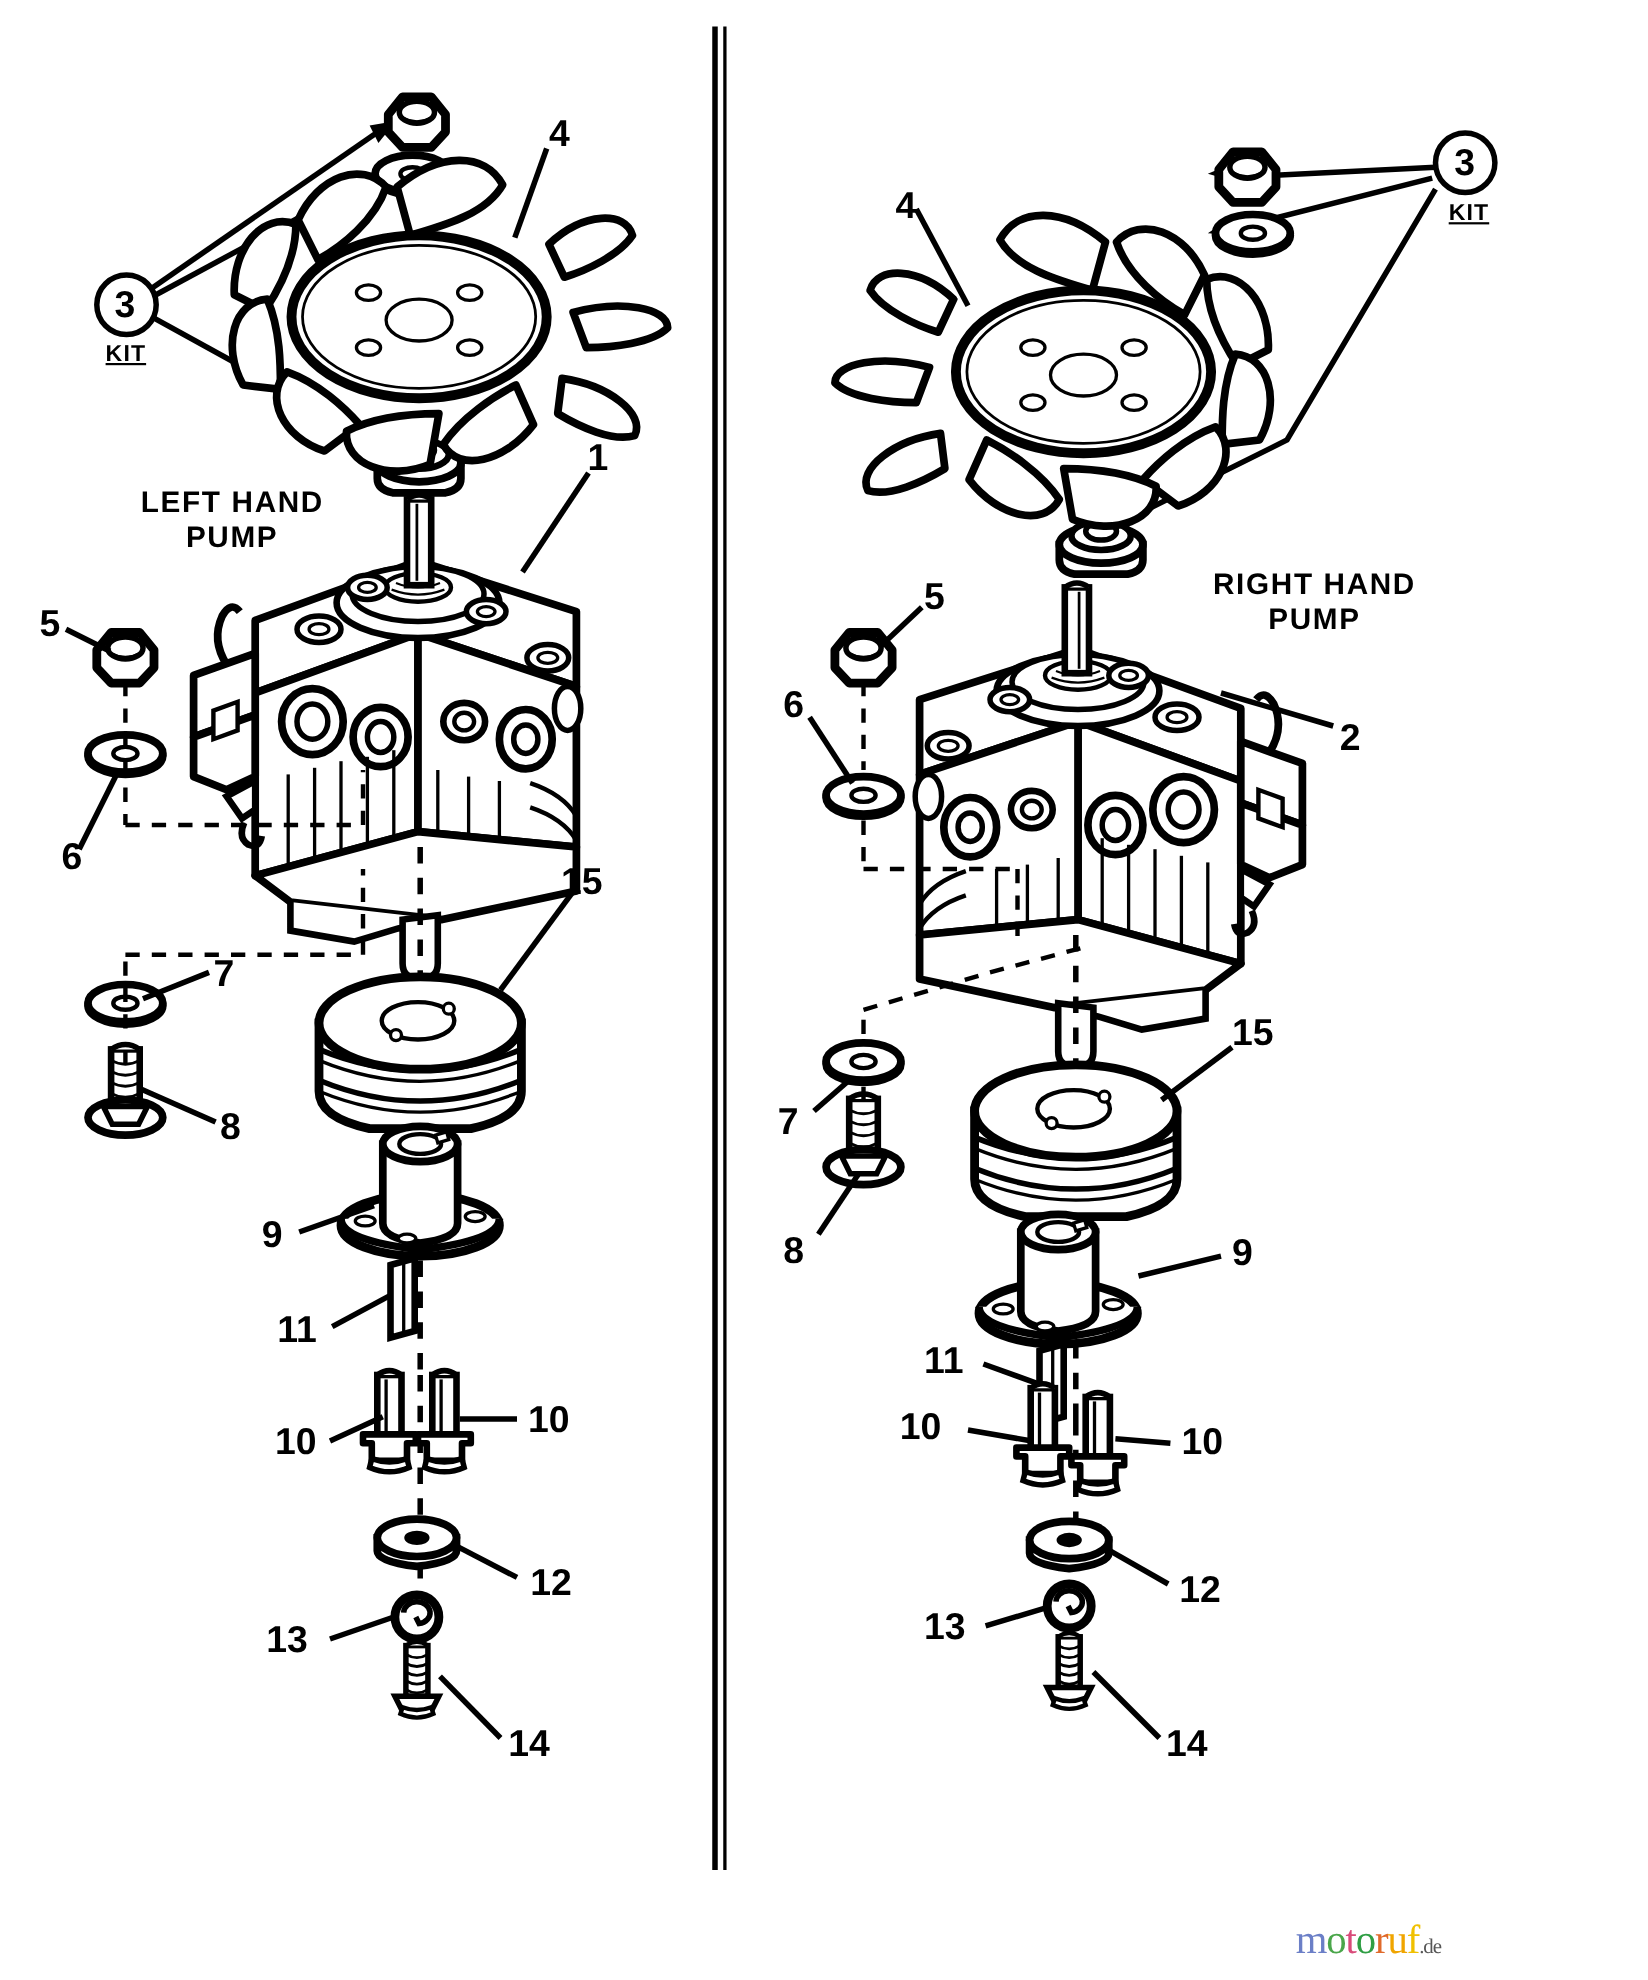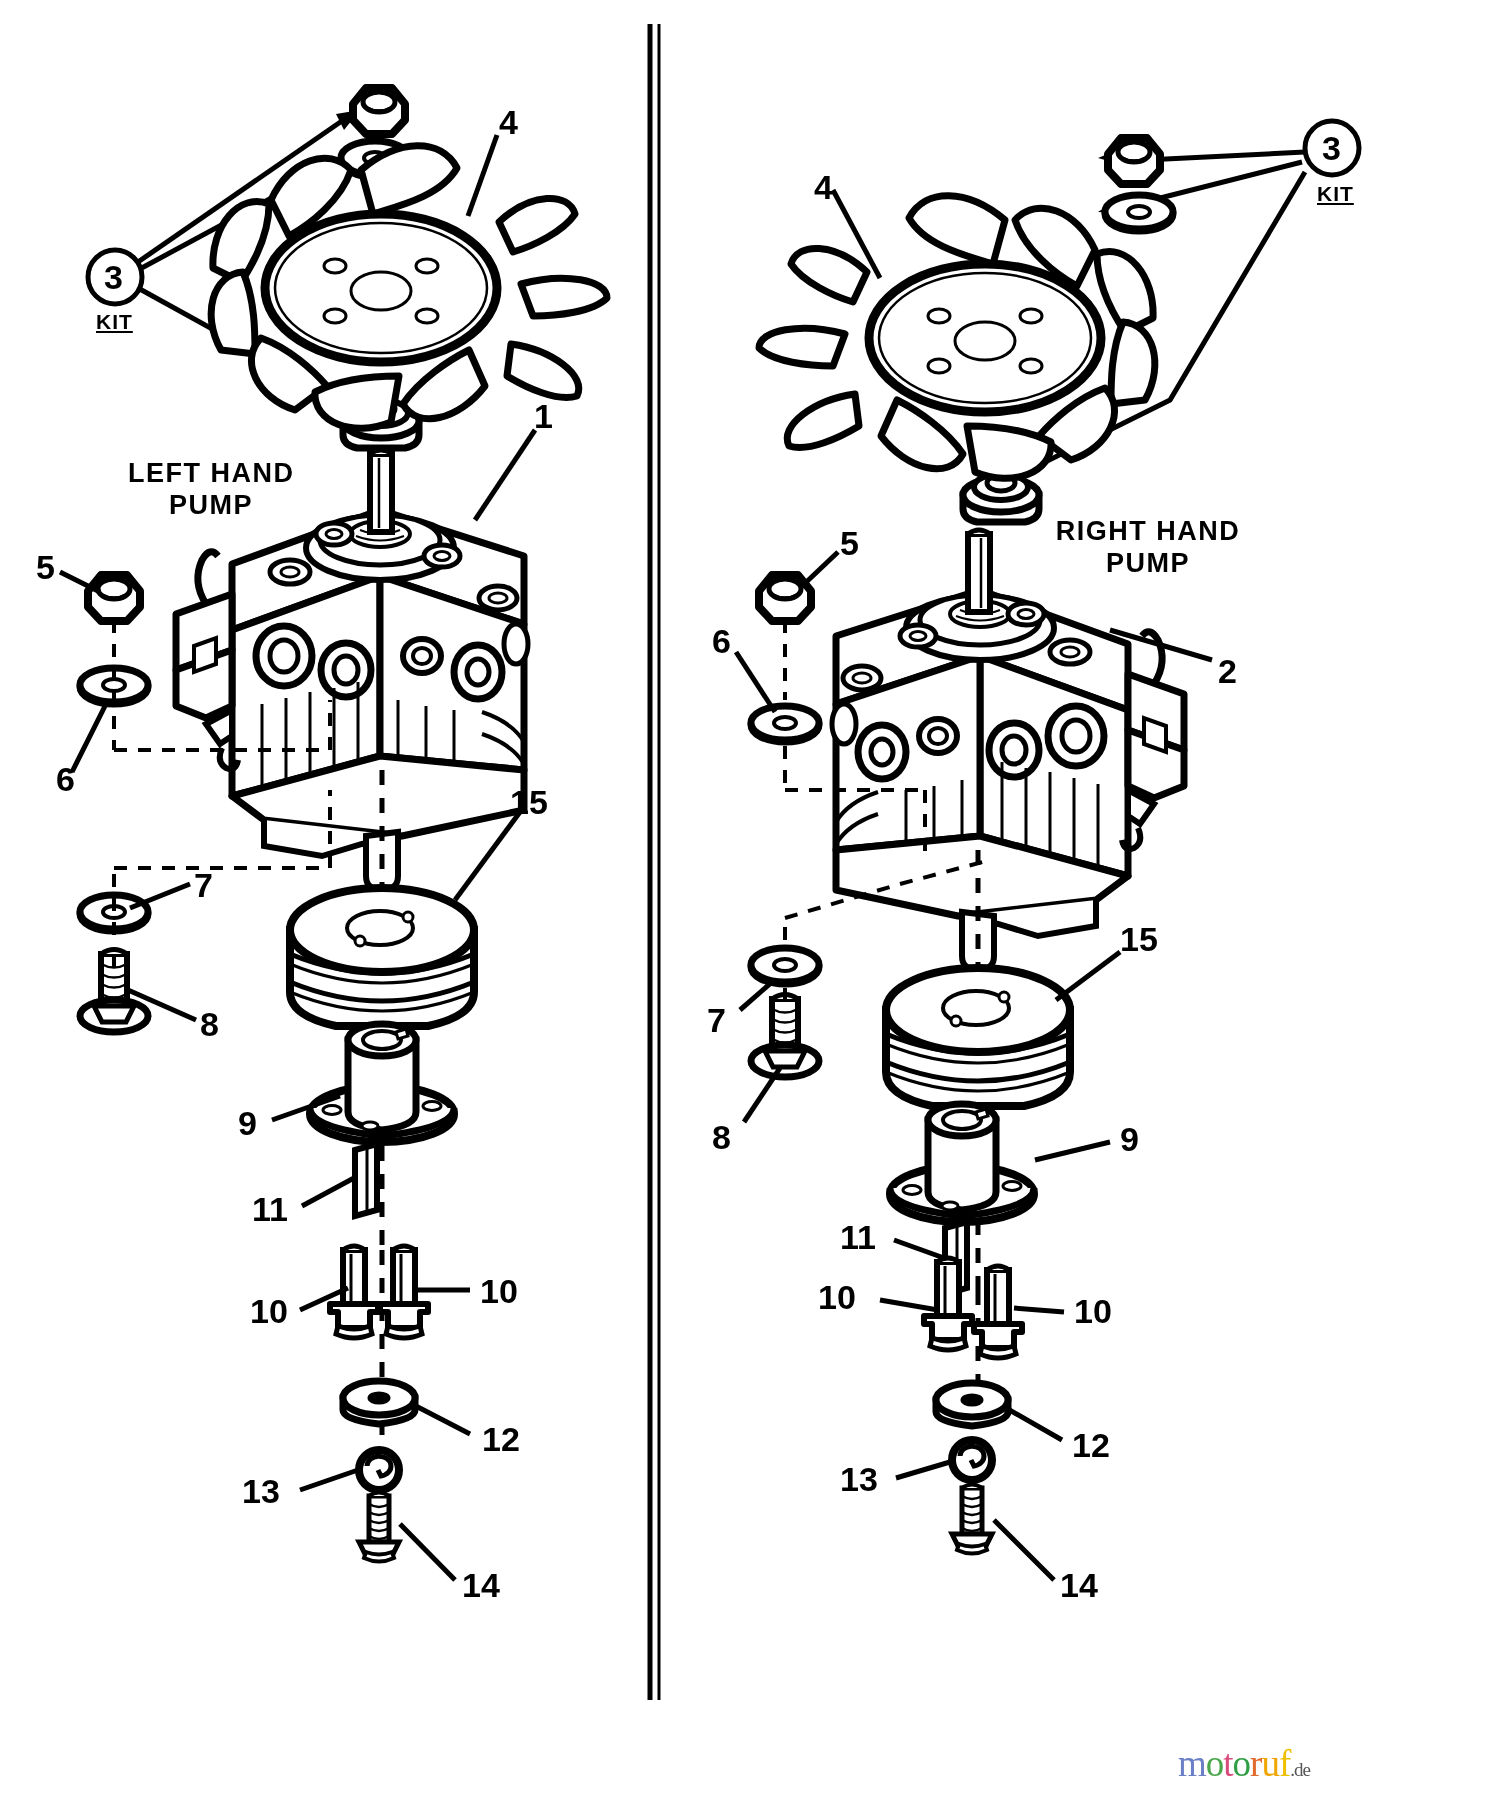--- a/index.html
+++ b/index.html
@@ -451,39 +451,39 @@
           <use href="#smallbolt"></use>
         </g>
       <line x1="1054" y1="1580" x2="994" y2="1520" stroke="#000" stroke-width="5"></line>
     </g>
   </svg>
 
   <div class="lbl num" style="left:104px;top:258px;">3</div>
   <div class="lbl kit" style="left:96px;top:310px;">KIT</div>
   <div class="lbl num" style="left:499px;top:103px;">4</div>
   <div class="lbl num" style="left:534px;top:397px;">1</div>
-  <div class="lbl pumplbl" style="left:128px;top:457px;width:166px;"><span><span style="display:block">LEFT HAND</span><span style="display:block">PUMP</span></span></div>
+  <div class="lbl pumplbl" style="left:128px;top:440px;width:166px;"><span><span style="display:block">LEFT HAND</span><span style="display:block">PUMP</span></span></div>
   <div class="lbl num" style="left:36px;top:548px;">5</div>
   <div class="lbl num" style="left:56px;top:760px;">6</div>
   <div class="lbl num" style="left:194px;top:866px;">7</div>
   <div class="lbl num" style="left:200px;top:1005px;">8</div>
   <div class="lbl num" style="left:510px;top:783px;">15</div>
   <div class="lbl num" style="left:238px;top:1104px;">9</div>
   <div class="lbl num" style="left:252px;top:1190px;">11</div>
   <div class="lbl num" style="left:250px;top:1292px;">10</div>
   <div class="lbl num" style="left:480px;top:1272px;">10</div>
   <div class="lbl num" style="left:482px;top:1420px;">12</div>
   <div class="lbl num" style="left:242px;top:1472px;">13</div>
   <div class="lbl num" style="left:462px;top:1566px;">14</div>
 
   <div class="lbl num" style="left:1322px;top:129px;">3</div>
   <div class="lbl kit" style="left:1317px;top:182px;">KIT</div>
   <div class="lbl num" style="left:814px;top:168px;">4</div>
   <div class="lbl num" style="left:1218px;top:652px;">2</div>
-  <div class="lbl pumplbl" style="left:1049px;top:515px;width:198px;"><span><span style="display:block">RIGHT HAND</span><span style="display:block">PUMP</span></span></div>
+  <div class="lbl pumplbl" style="left:1096px;top:515px;width:198px;"><span><span style="display:block">RIGHT HAND</span><span style="display:block">PUMP</span></span></div>
   <div class="lbl num" style="left:840px;top:524px;">5</div>
   <div class="lbl num" style="left:712px;top:622px;">6</div>
   <div class="lbl num" style="left:707px;top:1001px;">7</div>
   <div class="lbl num" style="left:712px;top:1118px;">8</div>
   <div class="lbl num" style="left:1120px;top:920px;">15</div>
   <div class="lbl num" style="left:1120px;top:1120px;">9</div>
   <div class="lbl num" style="left:840px;top:1218px;">11</div>
   <div class="lbl num" style="left:818px;top:1278px;">10</div>
   <div class="lbl num" style="left:1074px;top:1292px;">10</div>
   <div class="lbl num" style="left:1072px;top:1426px;">12</div>

